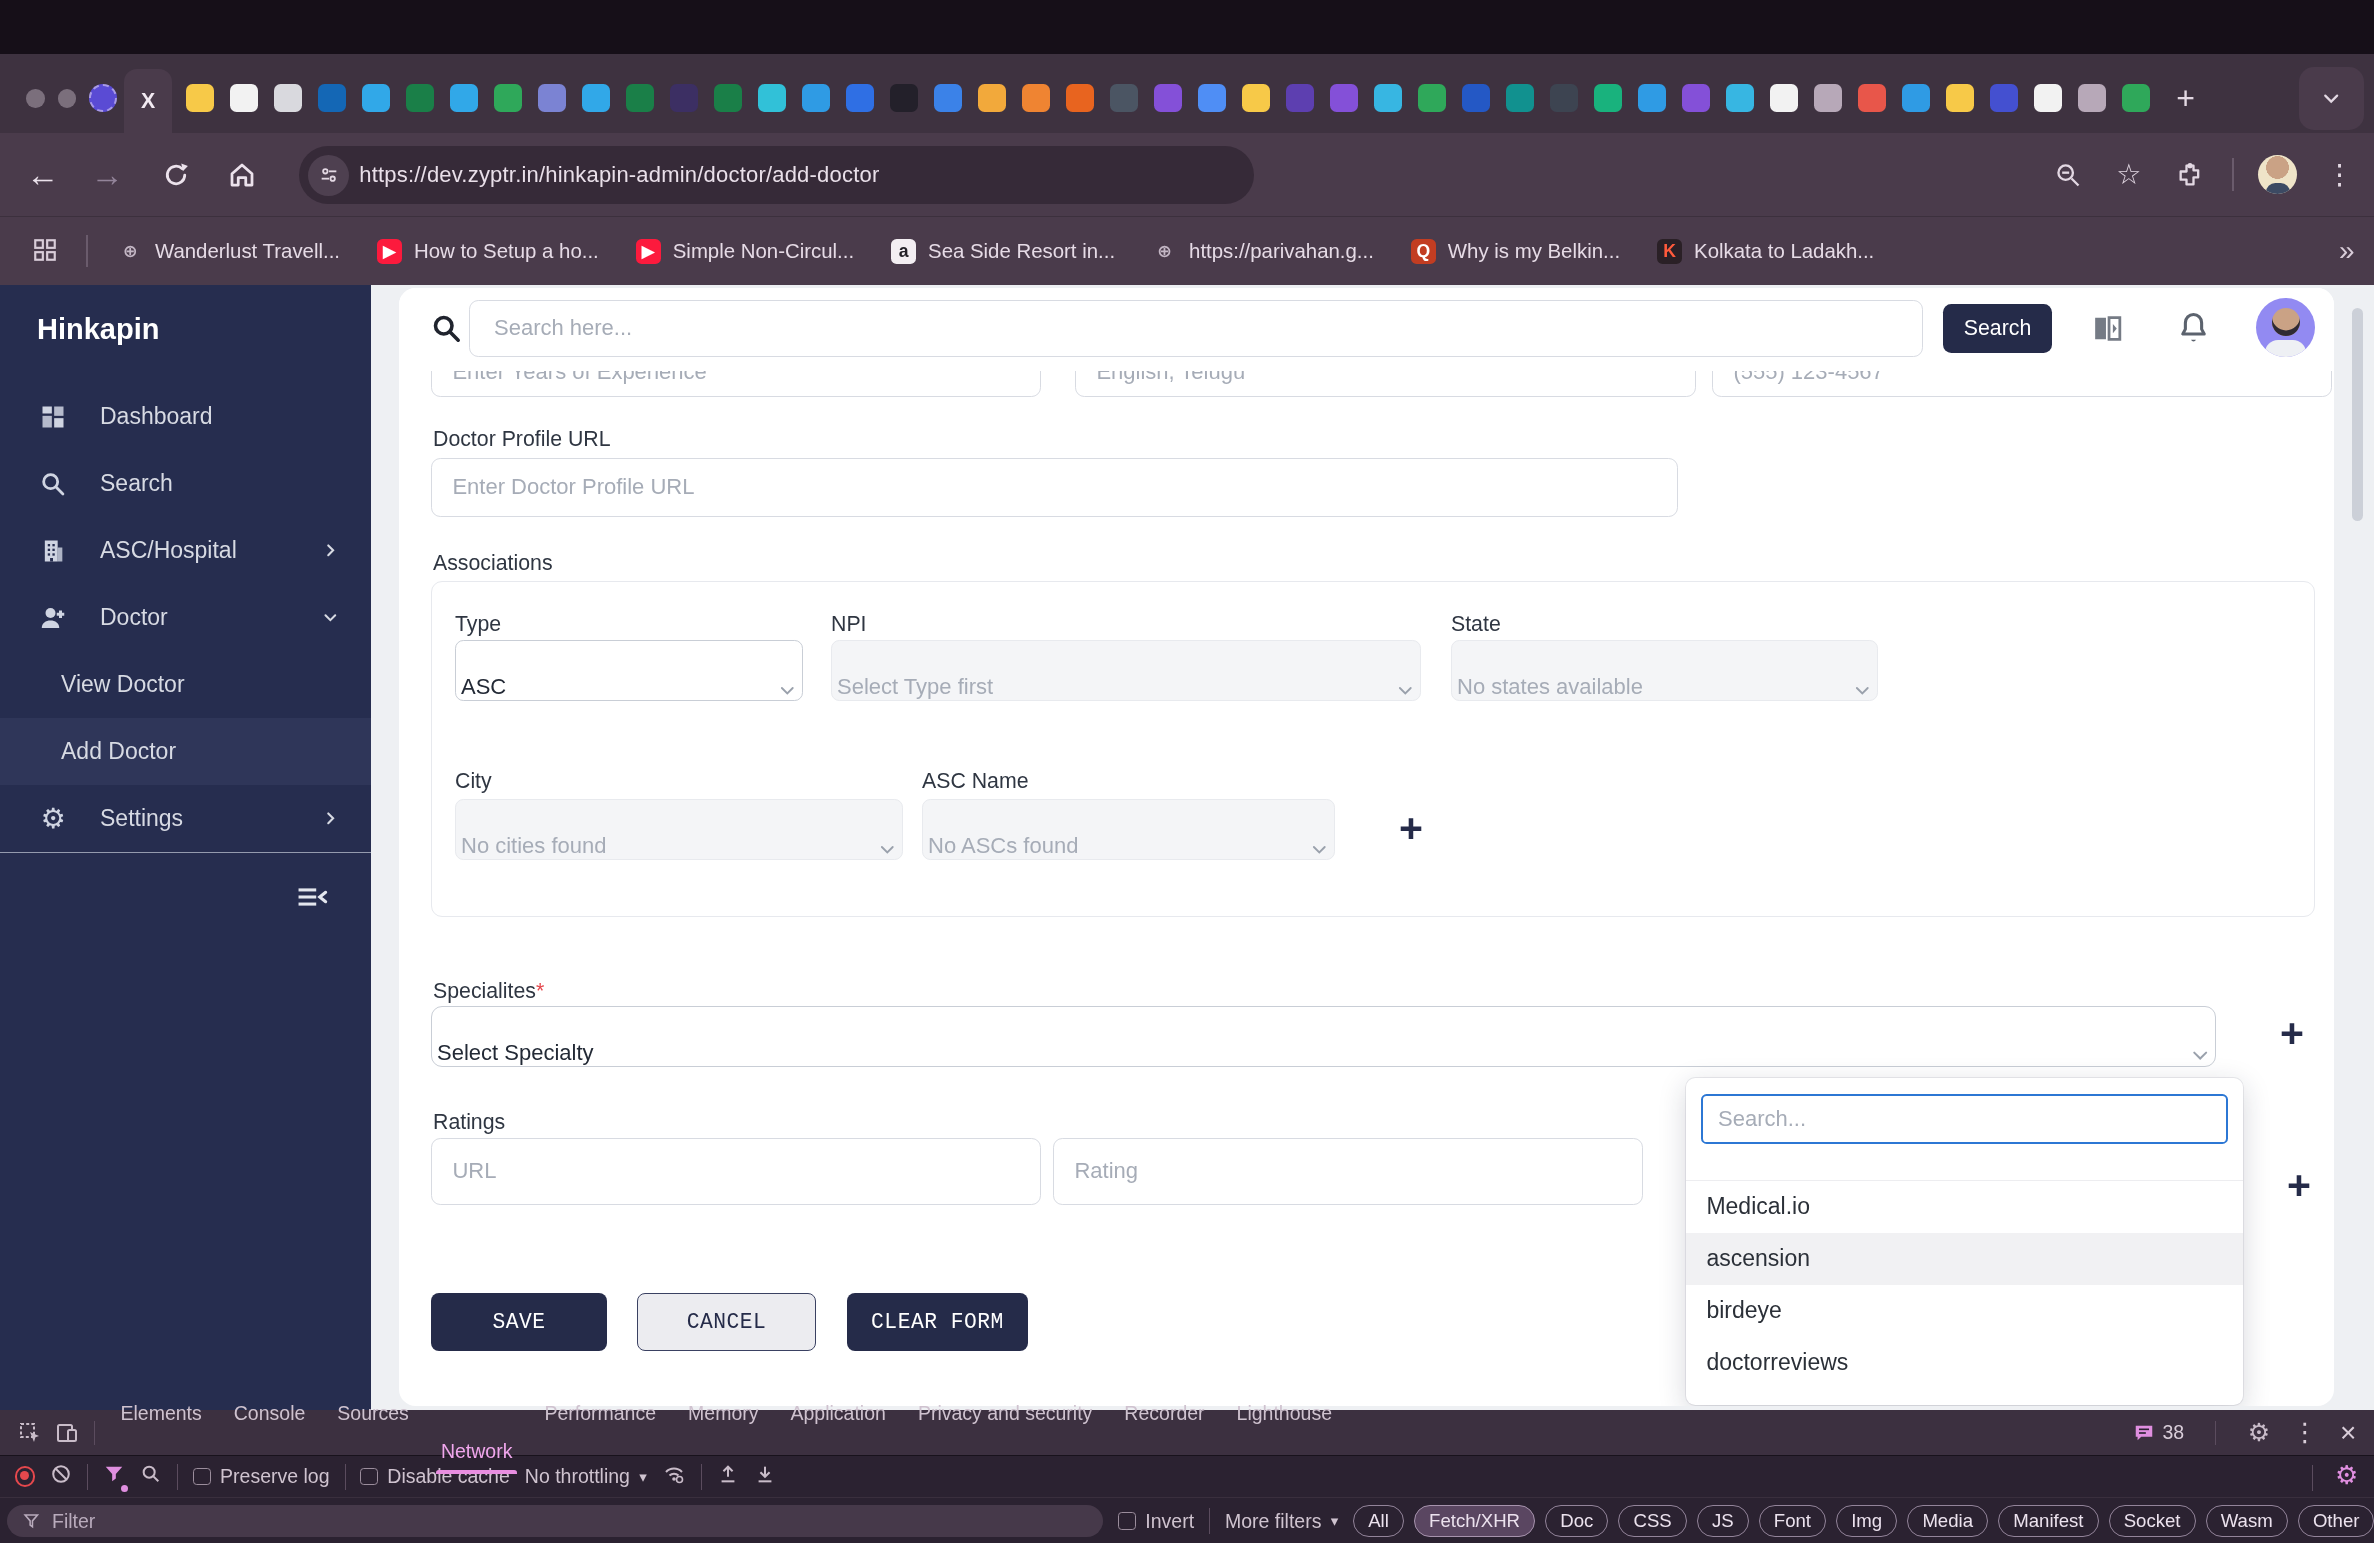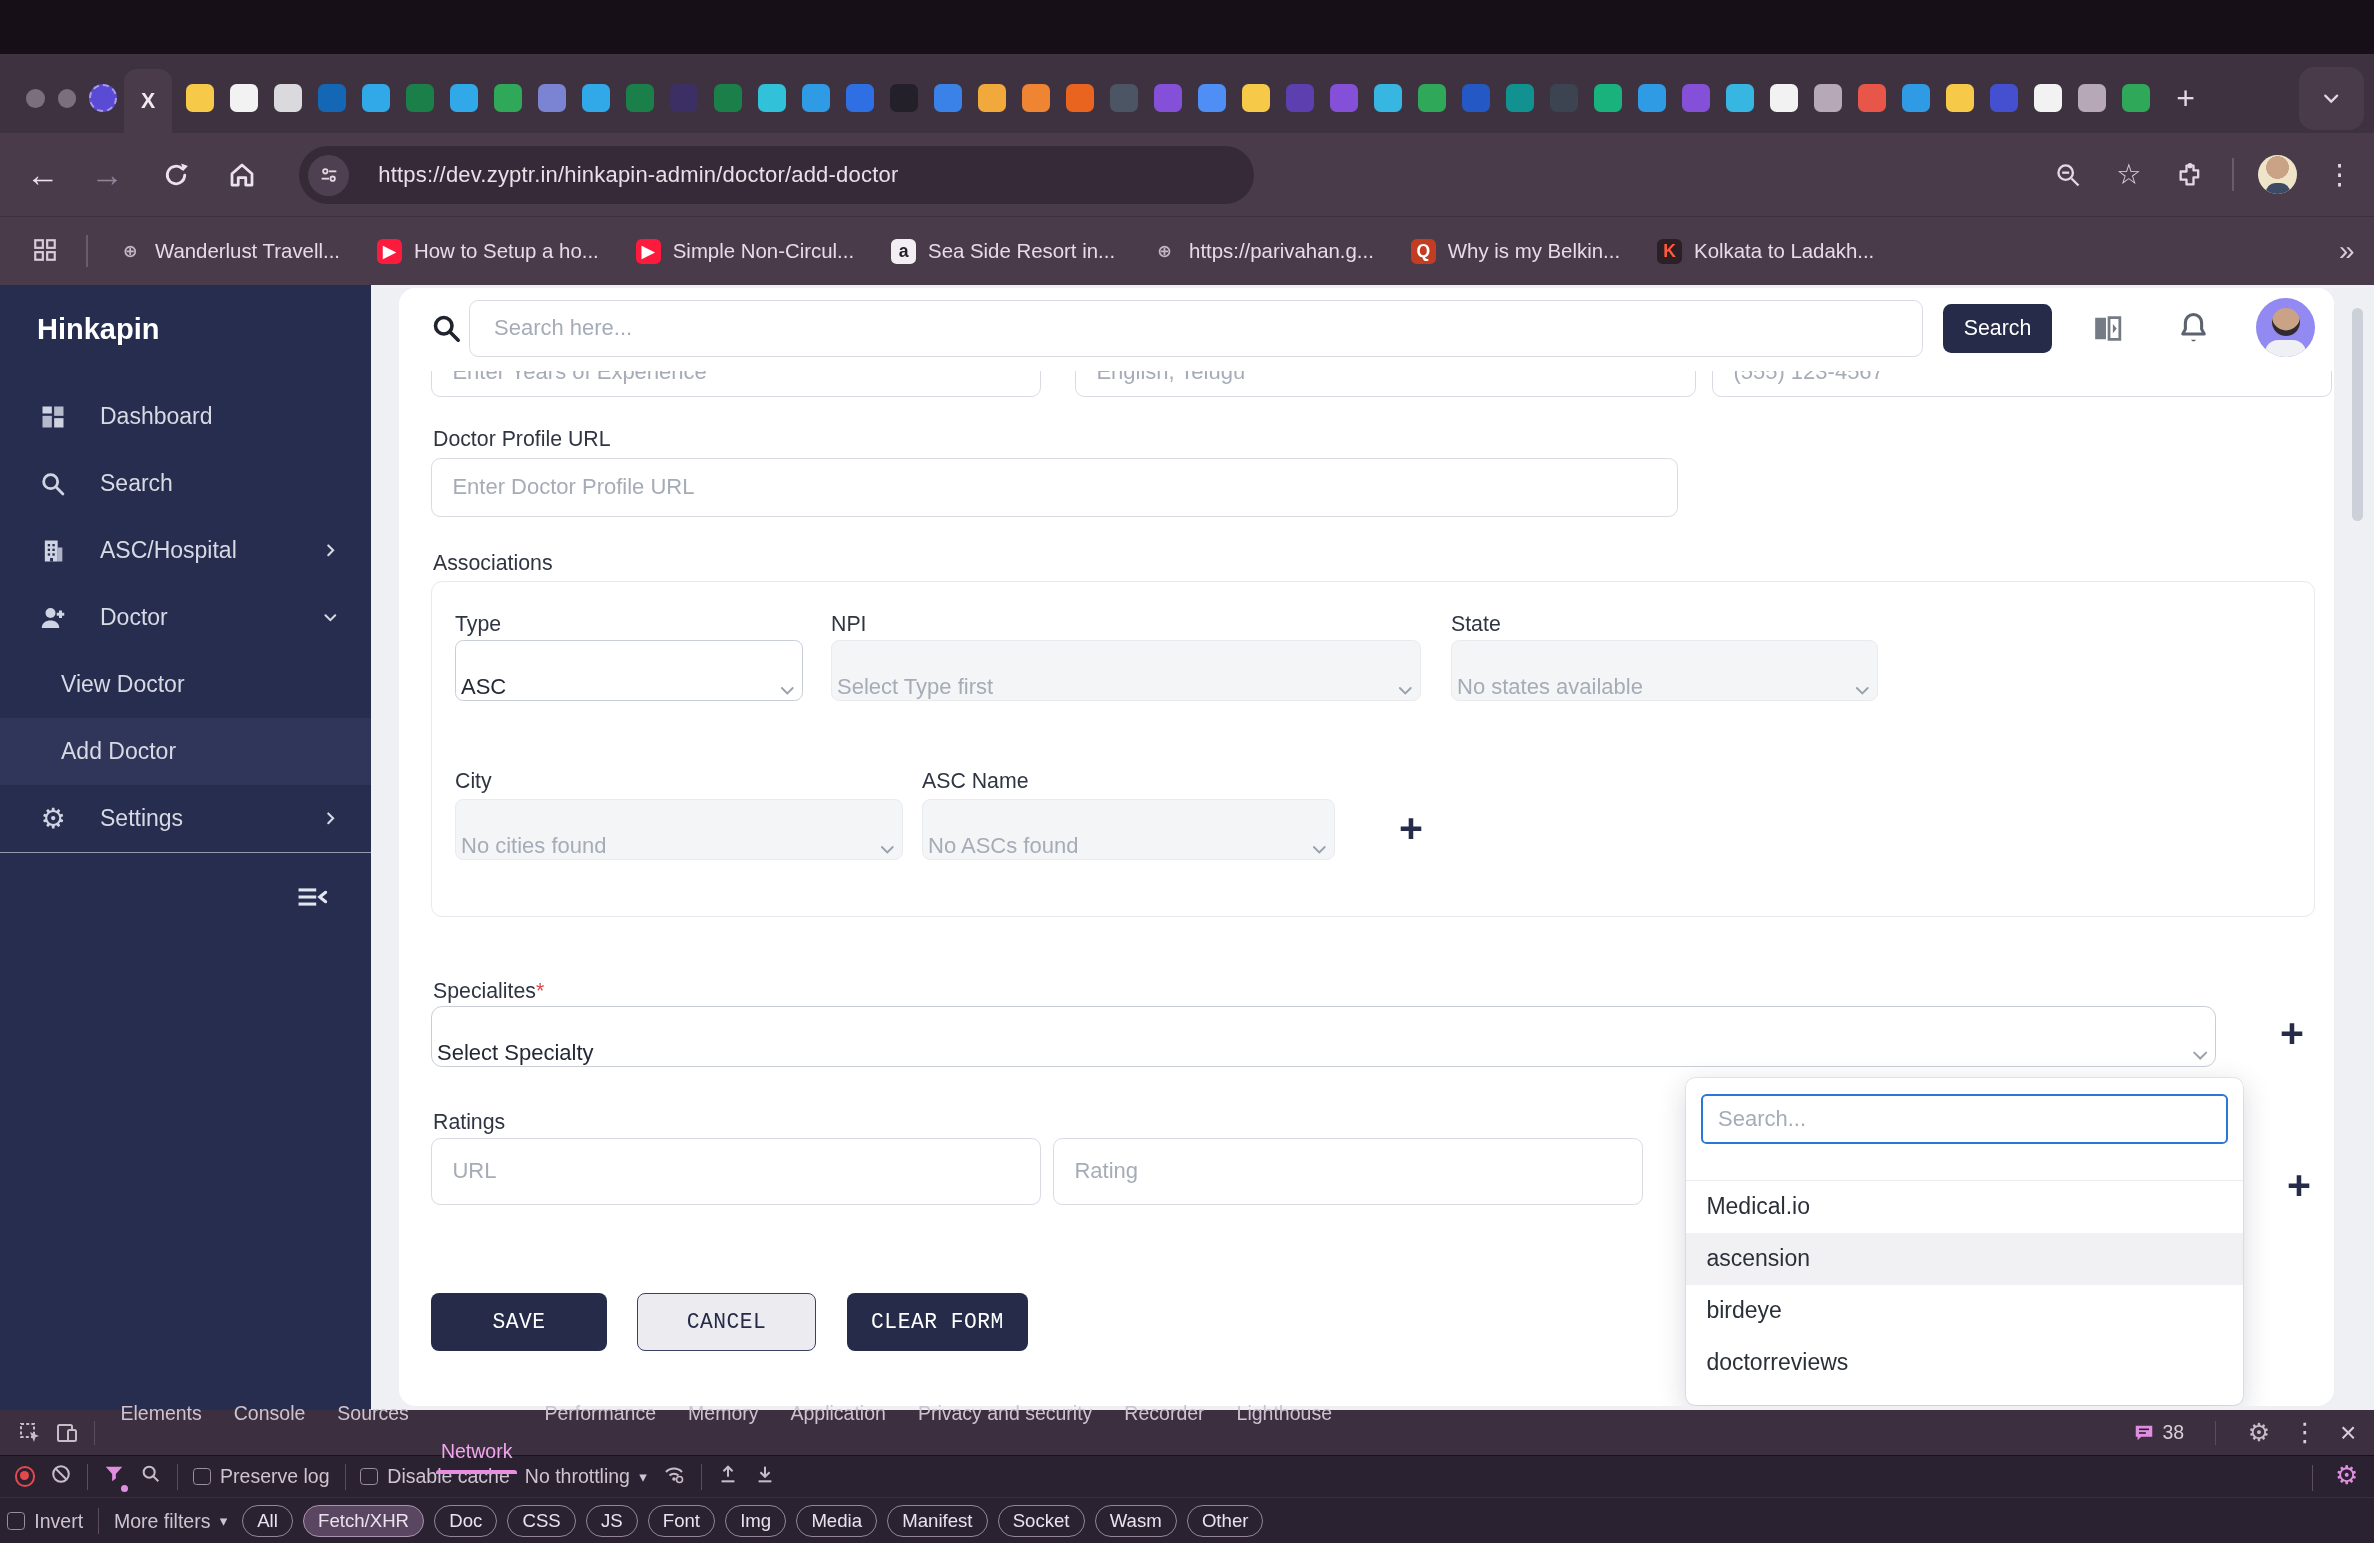--- a/index.html
+++ b/index.html
@@ -21,21 +21,21 @@
   .newtab-btn { position:absolute; left:2169px; top:82px; width:33px; height:33px; color:#e3d8e3;
     font-size:32px; line-height:33px; text-align:center; }
   .tabsearch-btn { position:absolute; left:2299px; top:67px; width:65px; height:63px; background:#4a3b4b;
     border-radius:15px; display:flex; align-items:center; justify-content:center; color:#e3d8e3; }
 
   .toolbar { position:absolute; left:0; top:133px; width:2375px; height:83px; background:#4a3b4b; }
   .nav-ico { position:absolute; top:0; height:83px; display:flex; align-items:center; justify-content:center;
     color:#ece2ec; font-size:33px; width:48px; }
   .nav-back { left:18.6px; } .nav-fwd { left:83px; color:#93849a; } .nav-reload { left:152px; } .nav-home { left:218px; }
   .url-pill { position:absolute; left:299px; top:13px; width:955px; height:58px; background:#362a38;
-    border-radius:29px; display:flex; align-items:center; padding:0 9.3px; gap:29px; }
+    border-radius:29px; display:flex; align-items:center; padding:0 9.3px; gap:10px; }
   .site-chip { width:41px; height:41px; border-radius:50%; background:#4e4050; display:flex; align-items:center; justify-content:center; }
   .url-text { color:#e9dfe9; font-size:22px; letter-spacing:0.2px; }
   .tb-right { position:absolute; right:0; top:0; height:83px; display:flex; align-items:center; gap:24px; padding-right:16.7px; }
   .tb-ic { color:#e3d8e3; font-size:28px; display:flex; align-items:center; justify-content:center; width:37px; }
   .tb-sep { width:1.9px; height:33px; background:#6a5b6c; }
   .tb-avatar { width:39px; height:39px; border-radius:50%; background:radial-gradient(circle at 50% 32%, #caa285 0 34%, #efe4c8 35% 100%); position:relative; overflow:hidden; }
   .tb-avatar::after { content:''; position:absolute; left:7.4px; bottom:-3.7px; width:24px; height:15px; border-radius:9.3px 9.3px 0 0; background:#3c4a63; }
 
   .bookmarks { position:absolute; left:0; top:216px; width:2375px; height:69px; background:#4a3b4b;
     border-top:0.9px solid rgba(0,0,0,.18); display:flex; align-items:center; }
@@ -633,20 +633,26 @@
           <line x1="5" y1="20" x2="19" y2="20" stroke="#c9bcc9" stroke-width="2.2"></line>
         </svg>
     </span>
     <span class="dt-toolbar-right">
       <span class="dt-vsep" style="display:inline-block;vertical-align:middle;margin-right:16.7px;"></span>
       <span class="dt-gear-pink">⚙</span>
     </span>
   </div>
 
   <div class="dt-filterbar">
+    <span class="filter-pill">
+      <svg width="18.6" height="18.6" viewBox="0 0 24 24">
+          <path d="M4 4h16l-6.5 7.5V19l-3-2v-5.5z" fill="none" stroke="#b9abbc" stroke-width="2"></path>
+        </svg>
+      <span>Filter</span>
+    </span>
     <span class="ctrl">
       <span class="cb"></span>
       <span>Invert</span>
     </span>
     <span class="dt-vsep"></span>
     <span class="ctrl">
       <span>More filters</span>
       <span class="caret">▾</span>
     </span>
     <span class="chips">

